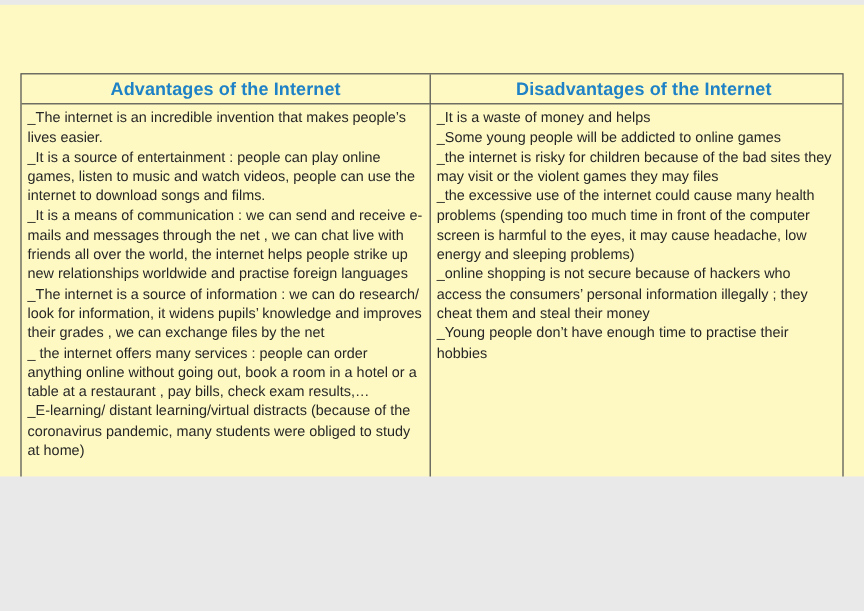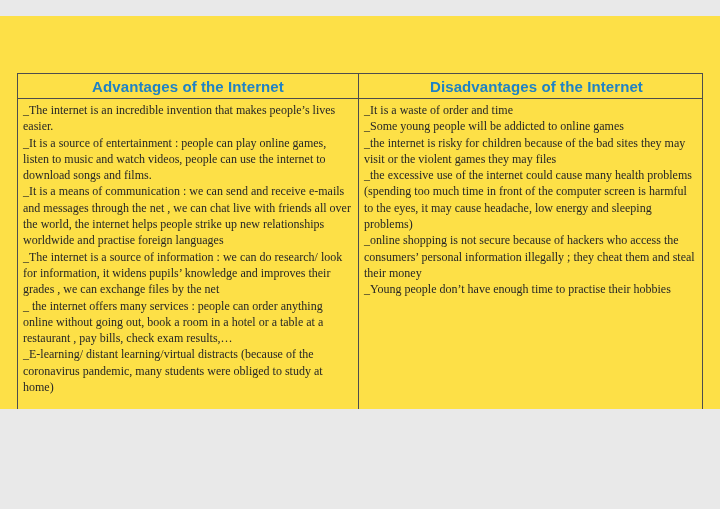--- a/index.html
+++ b/index.html
@@ -1,38 +1,38 @@
 <!DOCTYPE html>
 <html style="--header-blue: #1f82c6; --body-text: #262626; --border: #4d4d4d; --laurel-gold: #c8a42b; --laurel-gold-dark: #a08322; --book-dark: #242424; --arabic-olive: #6e6e3c;"><head>
 <meta charset="utf-8">
 <style>
   * { margin:0; padding:0; box-sizing:border-box; }
   html,body { background:#e9e9e9; }
   .page {
-    position:relative; width:720px; height:393px; background:#fde047;
+    position:relative; width:720px; height:393px; background:#fef9c3;
     font-family:"Liberation Sans", sans-serif; overflow:hidden;
-    margin:16px auto;
+    margin:4px auto;
   }
   .tbl {
     position:absolute; left:17px; top:57px; width:686px; height:358px;
     display:grid; grid-template-columns:340px 1fr; grid-template-rows:25px 1fr;
     border:1px solid var(--border, #4d4d4d);
   }
   .th {
     display:flex; align-items:center; justify-content:center;
     color:var(--header-blue, #1f82c6); font-weight:bold; font-size:15px;
     border-bottom:1px solid var(--border, #4d4d4d);
     letter-spacing:0.1px;
   }
   .c2 { border-left:1px solid var(--border, #4d4d4d);padding-left:12px; }
   .td {
     padding:3px 4px 0 5px; font-size:12px; line-height:16.3px;
     color:var(--body-text, #262626); overflow:hidden;
   }
-  .cell-item { margin:0;font-family:Liberation Serif, serif; }
+  .cell-item { margin:0; }
   .footer {
     position:absolute; left:522px; top:414px; width:186px;
     display:flex; flex-direction:row; align-items:center;
   }
   .teacher {
     font-family:"DejaVu Serif", serif; font-weight:bold; font-size:12px;
     color:#0d0d0d; white-space:nowrap;
   }
   .emblem { display:block; margin-top:1px; }
   .arabic {
@@ -58,21 +58,21 @@
     <div class="th c2">Disadvantages of the Internet</div>
     <div class="td">
         <div class="cell-item">_The internet is an incredible invention that makes people’s lives easier.</div>
         <div class="cell-item">_It is a source of entertainment : people can play online games, listen to music and watch videos, people can use the internet to download songs and films.</div>
         <div class="cell-item">_It is a means of communication : we can send and receive e-mails and messages through the net , we can chat live with friends all over the world, the internet helps people strike up new relationships worldwide and practise foreign languages</div>
         <div class="cell-item">_The internet is a source of information : we can do research/ look for information, it widens pupils’ knowledge and improves their grades ,  we can exchange files by the net</div>
         <div class="cell-item">_ the internet offers many services : people can order anything online without going out, book a room in a hotel or a table at a restaurant , pay bills, check exam results,…</div>
         <div class="cell-item">_E-learning/ distant learning/virtual distracts  (because of the coronavirus pandemic, many students were obliged to study at home)</div>
       </div>
     <div class="td c2">
-        <div class="cell-item">_It is a waste of order and time</div>
+        <div class="cell-item">_It is a waste of money and helps</div>
         <div class="cell-item">_Some young people will be addicted to online games</div>
         <div class="cell-item">_the internet is risky for children because of the bad sites they may visit or the violent games they may files</div>
         <div class="cell-item">_the excessive use of the internet could cause many health problems (spending too much time in front of the computer screen is harmful to the eyes, it may cause headache, low energy and sleeping problems)</div>
         <div class="cell-item">_online shopping is not secure because of hackers who access the consumers’ personal information illegally ; they cheat them and steal their money</div>
         <div class="cell-item">_Young people don’t have enough time to practise their hobbies</div>
       </div>
   </div>
 
   <div class="footer">
     <div class="teacher">Teacher : Rim Jelassi</div>

